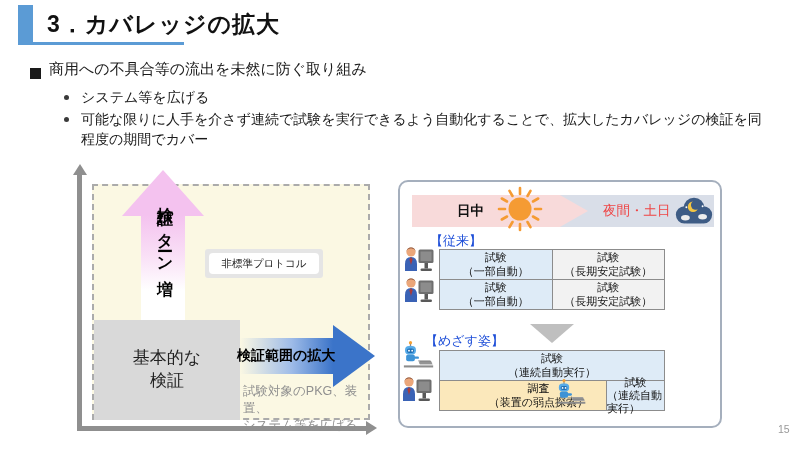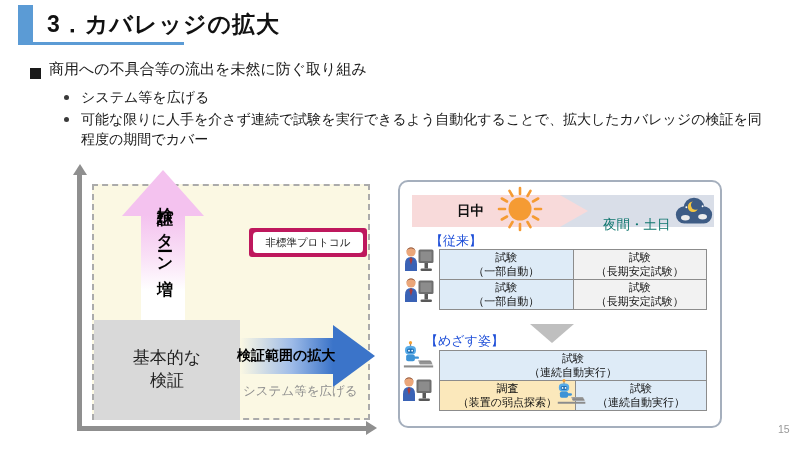--- a/index.html
+++ b/index.html
@@ -33,55 +33,55 @@
     display:flex; flex-direction:column; align-items:center; justify-content:center;
     font-size:17px; line-height:1.35; color:#222; }
   .up-head { position:absolute; left:52px; top:2px; width:0; height:0;
     border-left:41px solid transparent; border-right:41px solid transparent; border-bottom:46px solid #F4C2EF; }
   .up-body { position:absolute; left:71px; top:47px; width:44px; height:105px;
     background:linear-gradient(to bottom,#F4C2EF 0%,#F9DFF6 38%,#ffffff 72%,#ffffff 100%); }
   .up-label { position:absolute; left:84px; top:26px; writing-mode:vertical-rl; text-orientation:upright;
     font-weight:bold; font-size:16px; letter-spacing:3px; color:#000; }
   .pbox { position:absolute; left:135px; width:118px; height:29px; border-radius:3px; padding:4px; box-sizing:border-box; }
   .pbox1 { top:35px; background:#F9E0E0; }
-  .pbox2 { top:60px; background:#be185d;margin-left:44px; }
+  .pbox2 { top:81px; background:#e5e5e5; }
   .pbox3 { top:115px; background:#F09E9E; }
   .pbox-inner { background:#fff; border-radius:4px; width:100%; height:100%;
     display:flex; align-items:center; justify-content:center; font-size:10.5px; color:#222; white-space:nowrap; }
   .r-body { position:absolute; left:170px; top:170px; width:93px; height:36px;
     background:linear-gradient(to right,rgba(59,116,201,0) 0%,#9FBCE8 55%,#3B74C9 100%); }
   .r-head { position:absolute; left:263px; top:157px; width:0; height:0;
     border-top:31px solid transparent; border-bottom:31px solid transparent; border-left:42px solid #3B74C9; }
   .r-label { position:absolute; left:167px; top:179px; font-size:14px; font-weight:bold; color:#000; white-space:nowrap; }
   .l-caption { position:absolute; left:173px; top:215px; font-size:12.5px; line-height:1.35; color:#8F8F8F; }
   
   .rdg { position:absolute; left:398px; top:180px; width:324px; height:248px;
     border:2px solid #A5AFBD; border-radius:10px; box-sizing:border-box; background:#fff; }
   .night-band { position:absolute; left:147px; top:13px; width:167px; height:32px; background:#D9DEE8; }
   .day-band { position:absolute; left:12px; top:13px; width:176px; height:32px; background:#F8DADA;
     clip-path:polygon(0 0,84% 0,100% 50%,84% 100%,0 100%); }
   .day-label { position:absolute; left:57px; top:13px; height:20px; line-height:32px; font-size:13.5px; color:#111;font-weight:bold; }
-  .night-label { position:absolute; left:203px; top:27px; height:28px; line-height:32px; font-size:13.5px; color:#0f766e; }
+  .night-label { position:absolute; left:203px; top:13px; height:28px; line-height:32px; font-size:13.5px; color:#ef4444; }
   .sun { position:absolute; left:96px; top:3px; }
   .moon { position:absolute; left:273px; top:12px; }
   .sec-label { position:absolute; font-size:13px; color:#1d4ed8; }
   .conv-label { left:30px; top:50px; }
   .tgt-label { left:25px; top:150px; }
-  .ctable { position:absolute; left:39px; width:268px; border:1px solid #8C8C8C; box-sizing:border-box; }
+  .ctable { position:absolute; left:39px; width:226px; border:1px solid #8C8C8C; box-sizing:border-box; }
   .conv-table { top:67px; }
   .tgt-table { top:168px; }
   .trow { display:flex; }
   .trow + .trow { border-top:1px solid #8C8C8C; }
   .cell { flex:1; height:29px; display:flex; flex-direction:column; align-items:center; justify-content:center;
     font-size:11px; line-height:1.2; color:#111; }
   .trow > .cell + .cell { border-left:1px solid #8C8C8C; }
   .cell.blue { background:#DEEBF7; }
   .cell.gray { background:#F2F2F2; }
   .cell.orange { background:#FBE8BB; }
-  .cell-fixed { flex:none; width:135px; }
+  .cell-fixed { flex:none; width:135px;padding-left:31px; }
   .tri-down { position:absolute; left:130px; top:142px; width:0; height:0;
     border-left:22px solid transparent; border-right:22px solid transparent; border-top:19px solid #BFBFBF; }
   .icon-abs { position:absolute; z-index:3; }
   .page-num { position:absolute; left:778px; top:423px; font-size:10.5px; color:#999; }
 </style>
 </head>
 <body>
 
 <svg width="0" height="0" style="position:absolute">
   <defs>
@@ -148,20 +148,21 @@
     <div class="gray-box">
       <span>基本的な</span>
       <span>検証</span>
     </div>
 
     <div class="r-body"></div>
     <div class="r-head"></div>
     <div class="r-label">検証範囲の拡大</div>
 
     <div class="l-caption">
+      <span style="display:block">試験対象のPKG、装置、</span>
       <span style="display:block">システム等を広げる</span>
     </div>
   </div>
 
   <div class="rdg">
     <div class="night-band"></div>
     <div class="day-band"></div>
     <div class="day-label">日中</div>
     <div class="night-label">夜間・土日</div>
 

